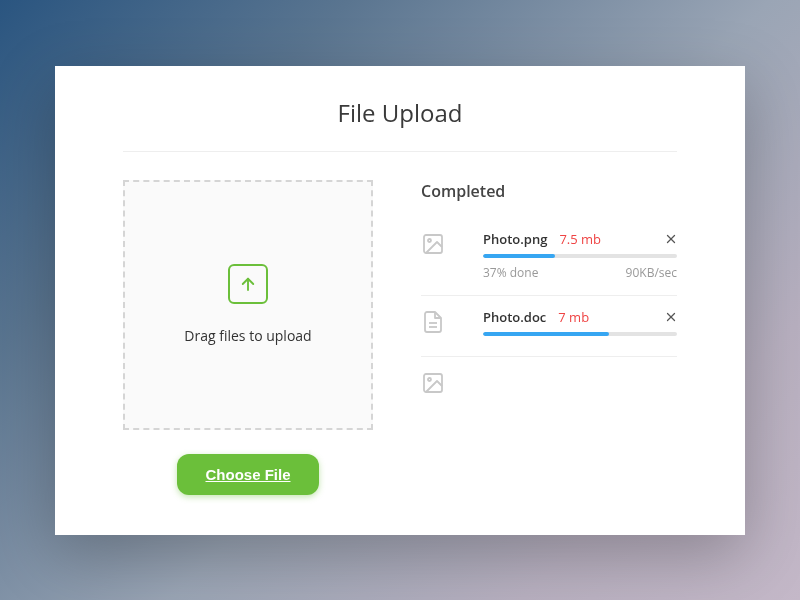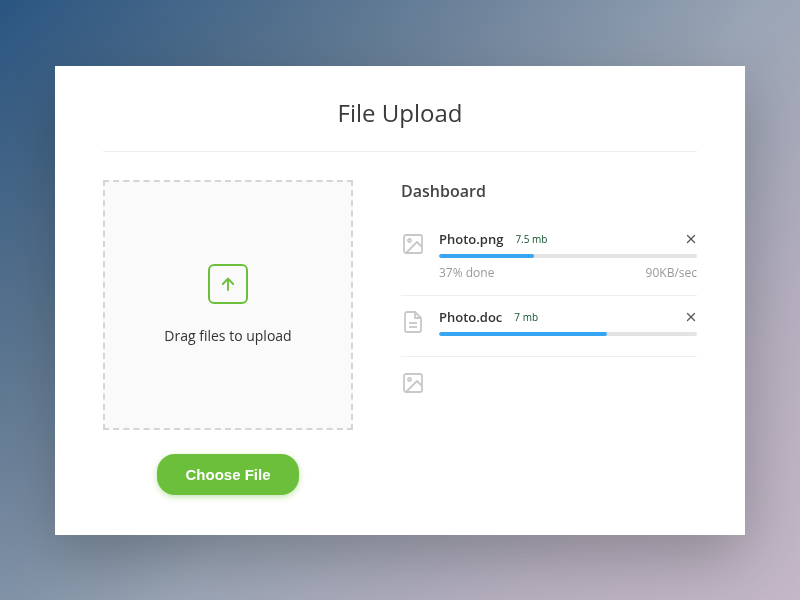--- a/index.html
+++ b/index.html
@@ -8,21 +8,21 @@
     font-family: -apple-system, "Segoe UI", "Open Sans", Arial, sans-serif;
     background: linear-gradient(135deg, #2a5580 0%, #5a7590 25%, #9aa5b5 55%, #b8b0c0 80%, #c4b8c8 100%);
     display: flex;
     align-items: center;
     justify-content: center;
   }
   .card {
     width: 690px;
     background: #fff;
     box-shadow: 0 20px 60px rgba(0,0,0,0.25);
-    padding: 30px 48px 40px;
+    padding: 30px 68px 40px;
   }
   .title {
     text-align: center;
     font-size: 24px;
     font-weight: 400;
     color: #3a3a3a;
     padding-bottom: 22px;
     border-bottom: 1px solid #eee;
   }
   .content {
@@ -48,52 +48,53 @@
     border-radius: 6px;
     display: flex; align-items: center; justify-content: center;
   }
   .dz-text { font-size: 14px; color: #333; margin-top: 6px; }
   .choose-btn {
     display: block;
     margin: 24px auto 0;
     background: #6bbf3a;
     color: #fff;
     border: none;
-    border-radius: 18px;
+    border-radius: 12px;
     padding: 12px 28px;
     font-size: 15px;
     font-weight: 600;
     cursor: pointer;
     box-shadow: 0 2px 6px rgba(107,191,58,0.4);
+    text-decoration: underline;
   }
   .right { flex: 1; }
   .uploading-title {
     font-size: 16px;
     font-weight: 600;
     color: #444;
     margin-bottom: 16px;
   }
   .file-row {
     display: flex;
     align-items: flex-start;
     gap: 14px;
     padding: 12px 0 14px;
     border-bottom: 1px solid #eee;
   }
   .file-row:last-child { border-bottom: none; }
   .file-icon { width: 24px; height: 24px; flex-shrink: 0; margin-top: 2px; }
-  .file-body { flex: 1; }
+  .file-body { flex: 1; margin-left: 24px; }
   .file-top {
     display: flex;
     align-items: center;
     gap: 12px;
     margin-bottom: 6px;
   }
   .file-name { font-size: 13px; font-weight: 600; color: #333; }
-  .file-size { font-size: 10px; color: #14532d; }
+  .file-size { font-size: 13px; color: #ef4444; }
   .file-close { margin-left: auto; cursor: pointer; }
   .progress-track {
     width: 100%;
     height: 4px;
     background: #e3e3e3;
     border-radius: 2px;
     overflow: hidden;
     margin-bottom: 6px;
   }
   .progress-bar {
@@ -124,21 +125,21 @@
             <line x1="12" y1="20" x2="12" y2="5"></line>
             <polyline points="5 12 12 5 19 12"></polyline>
           </svg>
         </div>
         <div class="dz-text">Drag files to upload</div>
       </div>
       <button class="choose-btn">Choose File</button>
     </div>
 
     <div class="right">
-      <div class="uploading-title">Dashboard</div>
+      <div class="uploading-title">Completed</div>
 
       <div class="file-row">
         <div class="file-icon">
           <svg width="24" height="24" viewBox="0 0 24 24" fill="none" stroke="#c8c8c8" stroke-width="1.8">
             <rect x="3" y="3" width="18" height="18" rx="2"></rect>
             <circle cx="8.5" cy="8.5" r="1.5"></circle>
             <polyline points="21 15 16 10 5 21" stroke-linejoin="round"></polyline>
           </svg>
         </div>
         <div class="file-body">

